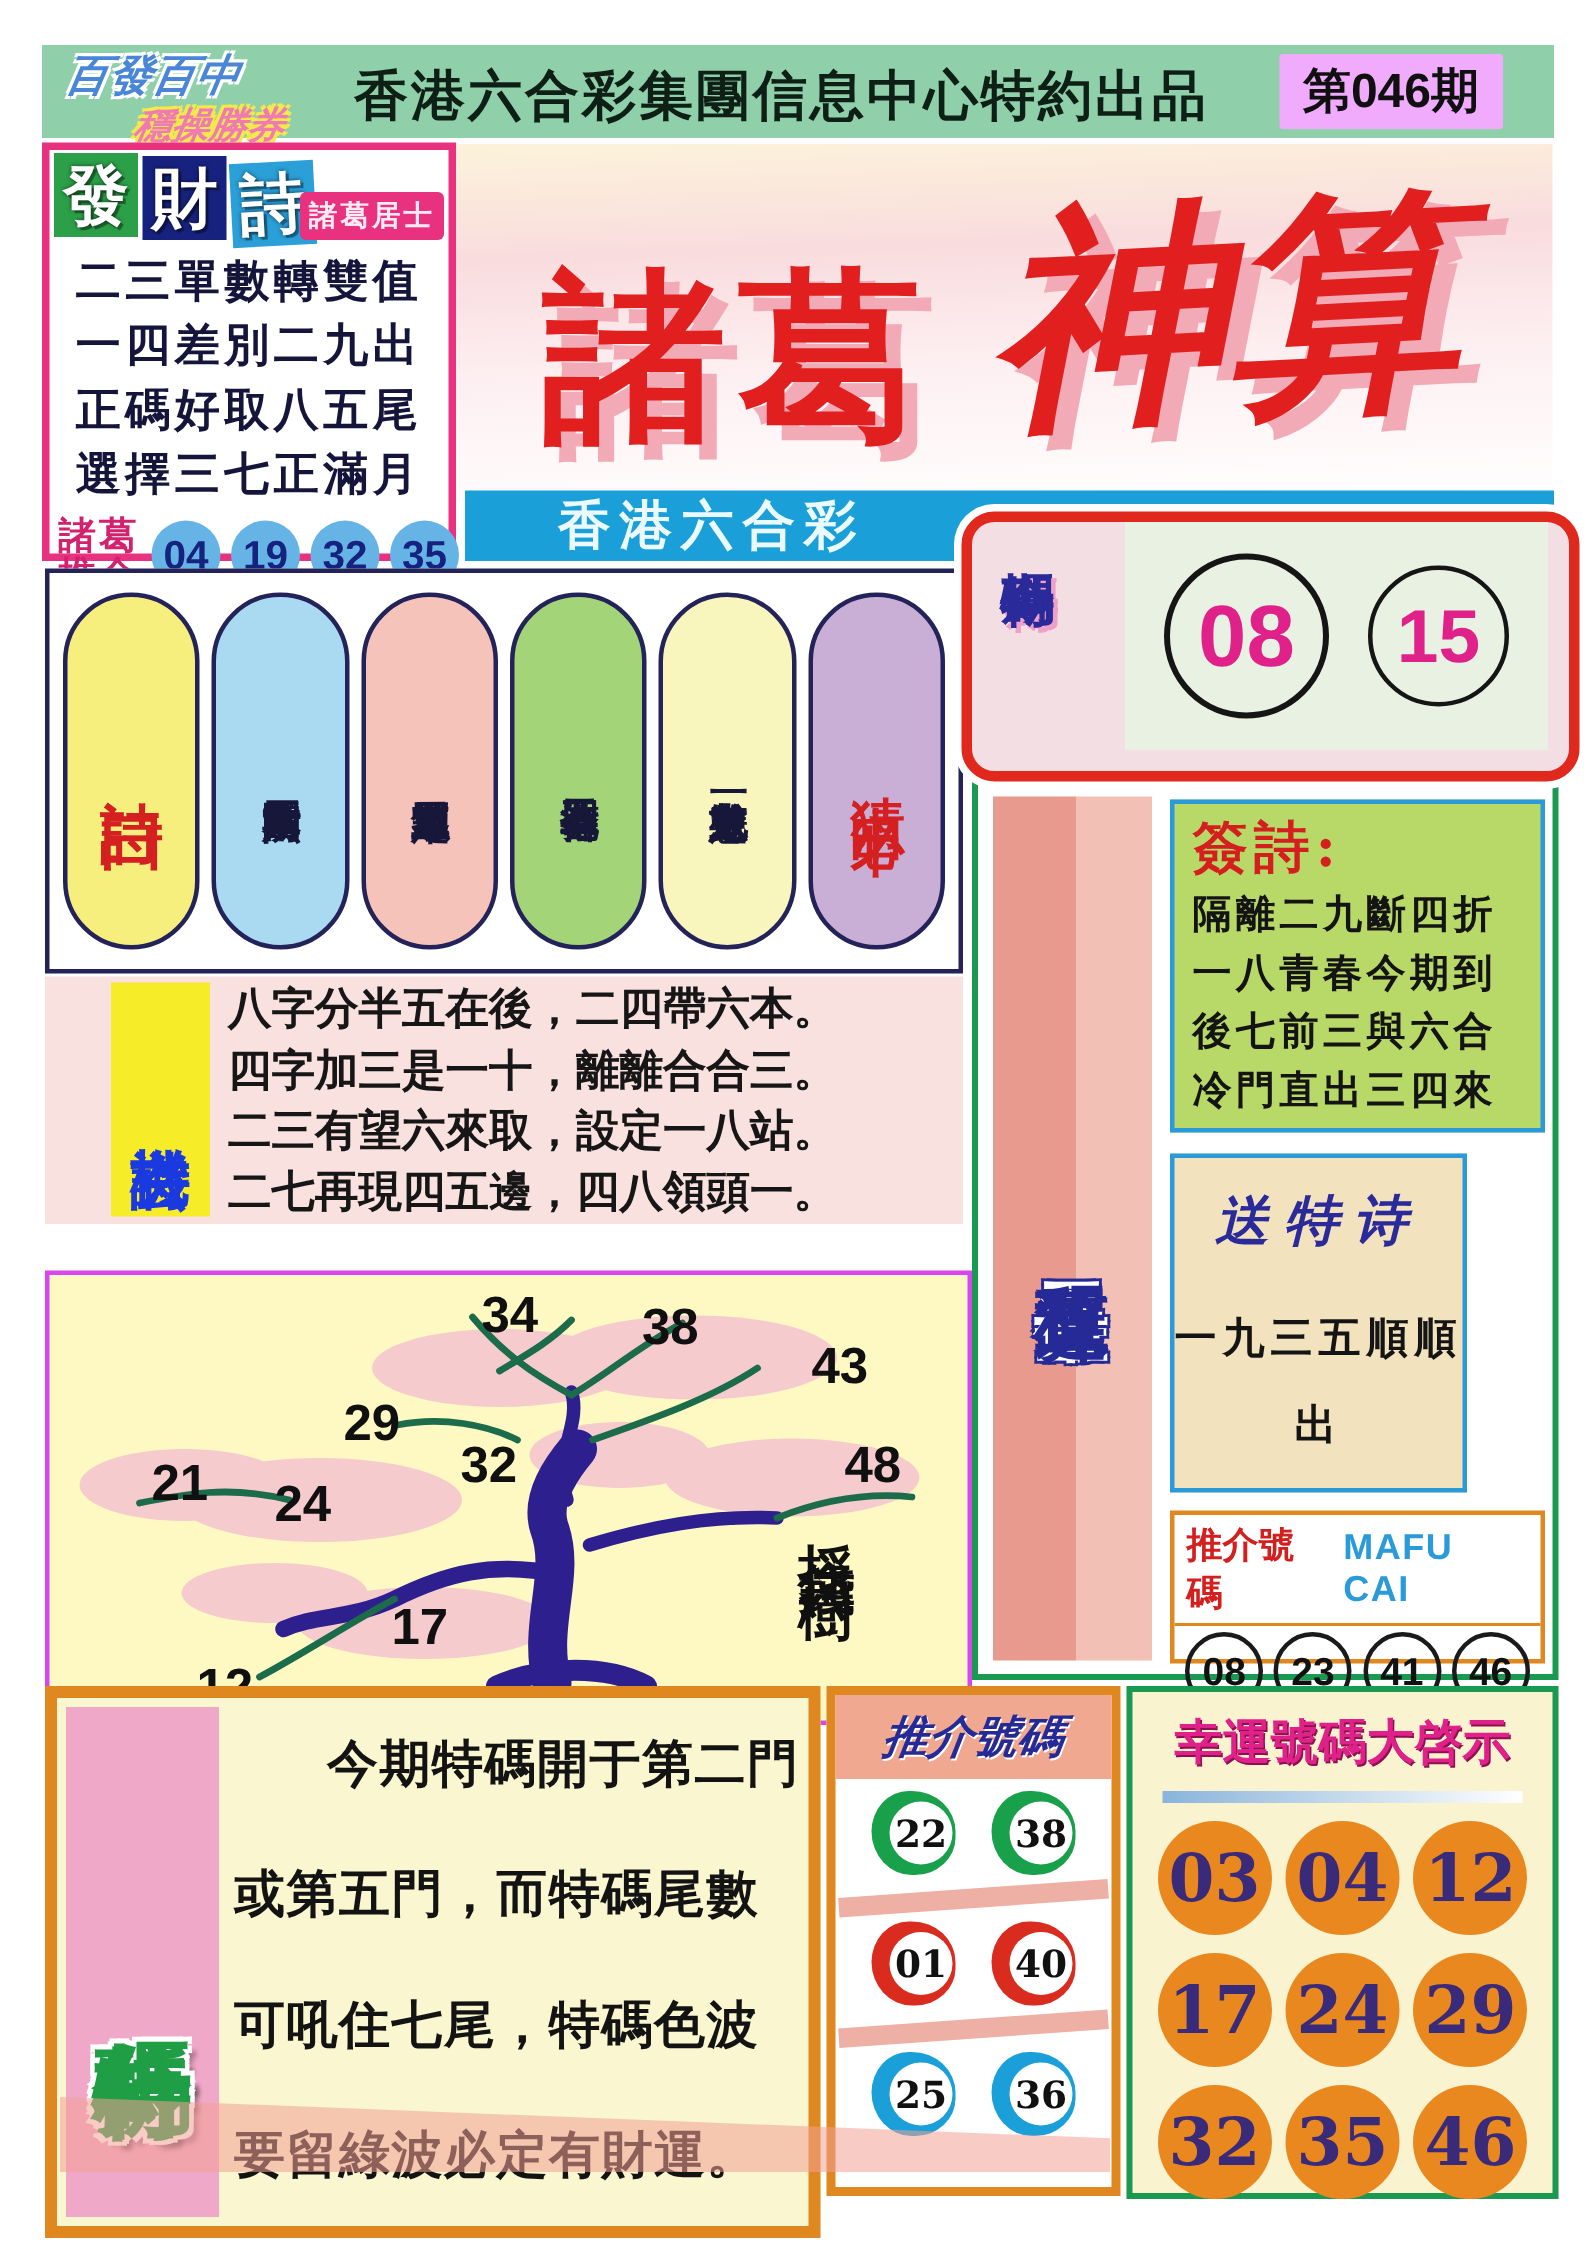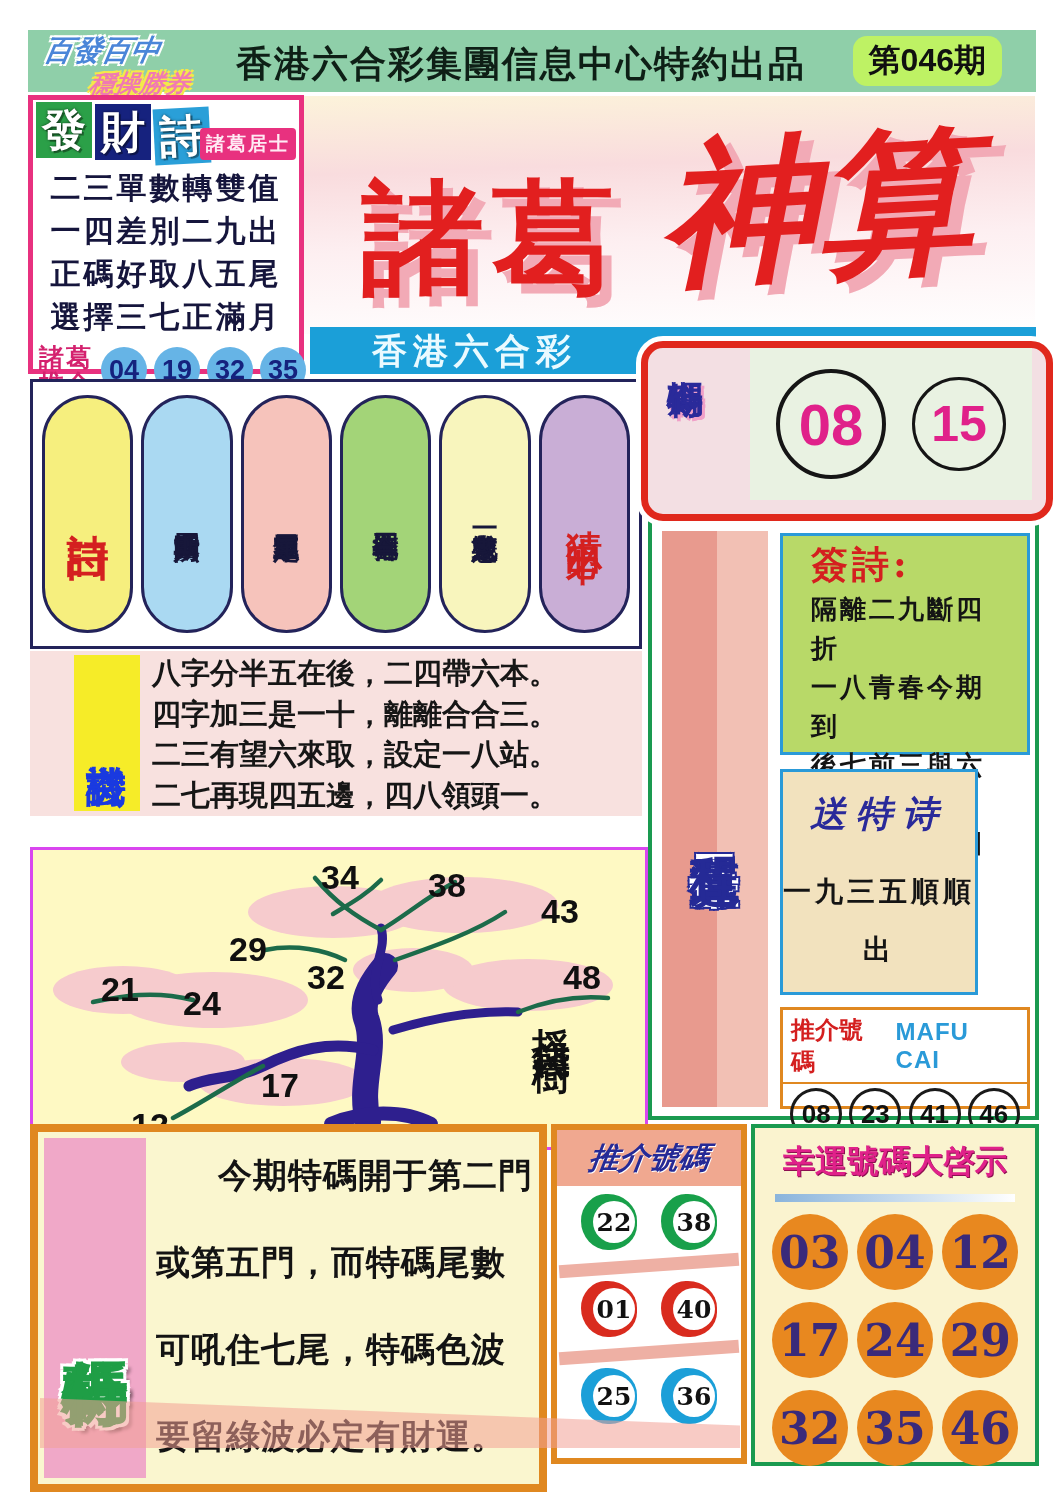--- a/index.html
+++ b/index.html
@@ -10,21 +10,21 @@
 
   
   .top-bar{left:28px;top:30px;width:1008px;height:62px;background:#8fcfa9;}
   .badge-wrap{left:16px;top:1px;width:230px;height:60px;}
   .badge-l1{font-size:29px;font-style:italic;font-weight:900;color:#4a86d8;transform:skewX(-10deg);
     text-shadow:-2px -2px 0 #fff,2px -2px 0 #fff,-2px 2px 0 #fff,2px 2px 0 #fff;}
   .badge-l2{font-size:25px;font-style:italic;font-weight:900;color:#f07ab2;transform:skewX(-10deg);
     margin:-4px 0 0 46px;
     text-shadow:-2px -2px 0 #f5e84a,2px -2px 0 #f5e84a,-2px 2px 0 #f5e84a,2px 2px 0 #f5e84a;}
   .publisher{left:208px;top:10px;font-size:36px;font-weight:900;color:#0e1f16;letter-spacing:2px;}
-  .issue{right:34px;top:6px;background:#bef264;border-radius:14px;padding:3px 16px;
+  .issue{right:34px;top:6px;background:#f0abfc;border-radius:2px;padding:3px 16px;
          font-size:32px;font-weight:900;color:#101010;}
 
   
   .title-zone{left:304px;top:96px;width:731px;height:238px;
     background:linear-gradient(178deg,#fcf3da 0%,#f9dcde 30%,#fdeff1 60%,#ffffff 100%);}
   .t1{left:58px;top:62px;font-family:"DejaVu Serif",serif;font-size:122px;font-weight:900;
       color:#e21f1f;text-shadow:10px 10px 0 #f2aab6;letter-spacing:8px;}
   .t2{left:356px;top:8px;font-family:"DejaVu Serif",serif;font-style:italic;font-size:156px;
       font-weight:900;color:#e21f1f;text-shadow:12px 10px 0 #f2aab6;transform:rotate(-3deg);}
 
@@ -91,21 +91,21 @@
   .zodiac-box{left:648px;top:517px;width:391px;height:603px;border:4px solid #1a9a50;background:#fff;
         box-sizing:border-box;}
   .zodiac-stripe{left:10px;top:10px;width:106px;height:576px;
         background:linear-gradient(90deg,#e89a8e 0 52%,#f2c0b4 52% 100%);}
   .zodiac-text{width:100%;height:100%;display:flex;align-items:center;justify-content:center;
         writing-mode:vertical-rl;text-orientation:upright;font-weight:900;font-size:50px;line-height:1;}
   .zt-navy{color:#252a96;}
   .zt-white{color:#ffffff;
         text-shadow:-2px -2px 0 #252a96,2px -2px 0 #252a96,-2px 2px 0 #252a96,2px 2px 0 #252a96;}
   .qianshi{left:128px;top:12px;width:250px;height:222px;background:#b8d968;border:3px solid #2a9ad8;
-        box-sizing:border-box;padding:4px 28px;}
+        box-sizing:border-box;padding:4px 12px;}
   .qianshi-title{font-family:"DejaVu Serif",serif;color:#d41f1f;font-size:37px;font-weight:900;
         letter-spacing:4px;}
   .qianshi-line{font-size:26px;font-weight:600;color:#141414;line-height:39px;letter-spacing:3px;}
   .songte{left:128px;top:248px;width:198px;height:226px;background:#f2e2be;border:3px solid #2a9ad8;
         box-sizing:border-box;text-align:center;}
   .songte-title{margin-top:18px;font-family:"DejaVu Serif",serif;font-style:italic;color:#2a2a9a;
         font-size:36px;font-weight:900;letter-spacing:10px;}
   .songte-lines{margin-top:24px;font-size:28px;font-weight:600;line-height:58px;letter-spacing:4px;
         color:#141414;}
   .mafu{left:128px;top:486px;width:250px;height:102px;background:#fff;border:3px solid #e08820;

